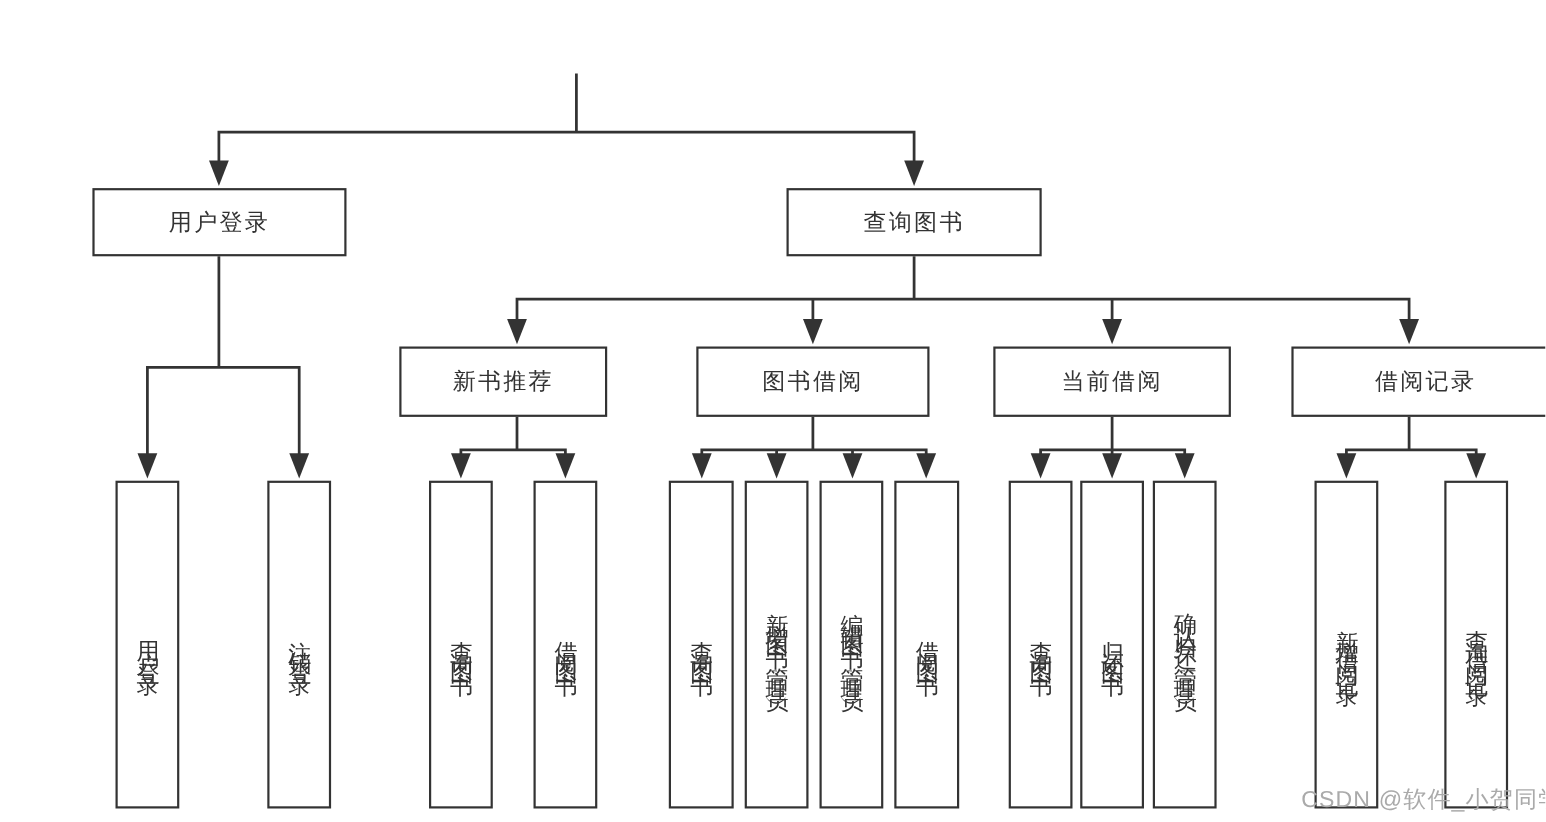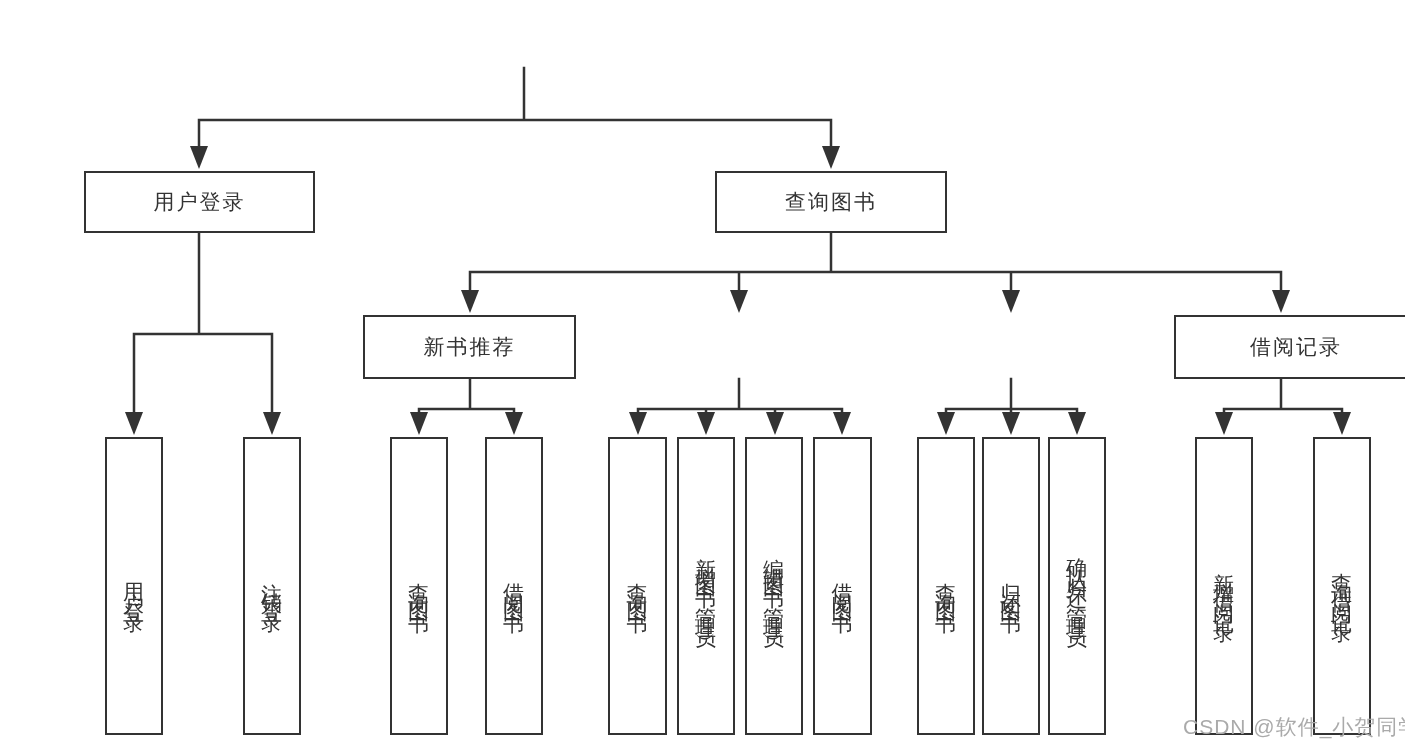--- a/index.html
+++ b/index.html
@@ -72,22 +72,28 @@
   </svg>
 
 
   <div class="box" style="left:84px; top:171px; width:231px; height:62px;">
     <span class="hlabel">用户登录</span>
   </div>
   <div class="box" style="left:715px; top:171px; width:232px; height:62px;">
     <span class="hlabel">查询图书</span>
   </div>
 
-  <div class="box" style="left:363px; top:315px; width:213px; height:64px;">
+  <div class="box" style="left:363px; top:315px; width:189px; height:64px;">
     <span class="hlabel">新书推荐</span>
+  </div>
+  <div class="box" style="left:633px; top:315px; width:212px; height:64px;">
+    <span class="hlabel">图书借阅</span>
+  </div>
+  <div class="box" style="left:903px; top:315px; width:216px; height:64px;">
+    <span class="hlabel">当前借阅</span>
   </div>
   <div class="box" style="left:1174px; top:315px; width:244px; height:64px;">
     <span class="hlabel">借阅记录</span>
   </div>
 
   <div class="box" style="left:105px; top:437px; width:58px; height:298px;">
     <span class="vlabel">用户登录</span>
   </div>
   <div class="box" style="left:243px; top:437px; width:58px; height:298px;">
     <span class="vlabel">注销登录</span>

